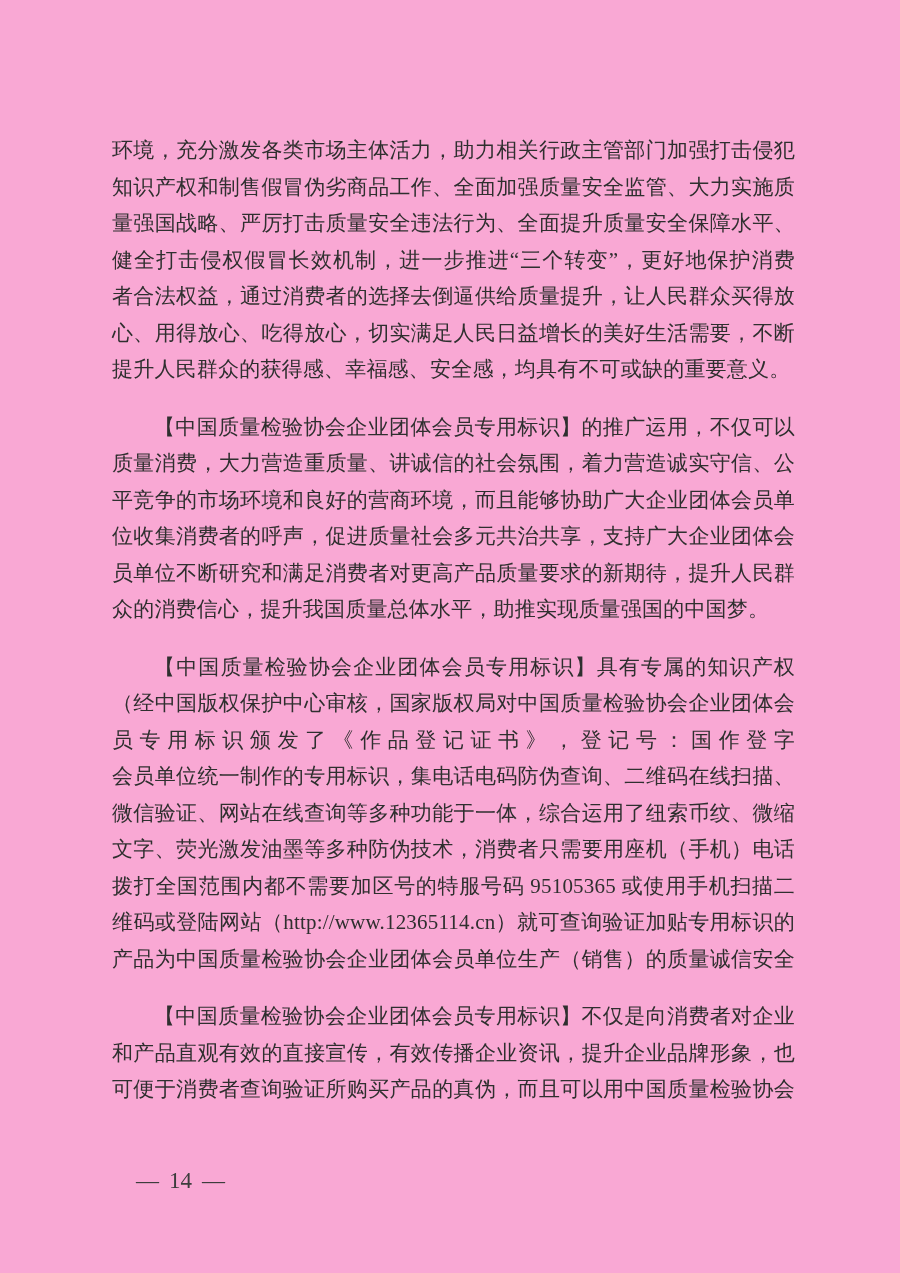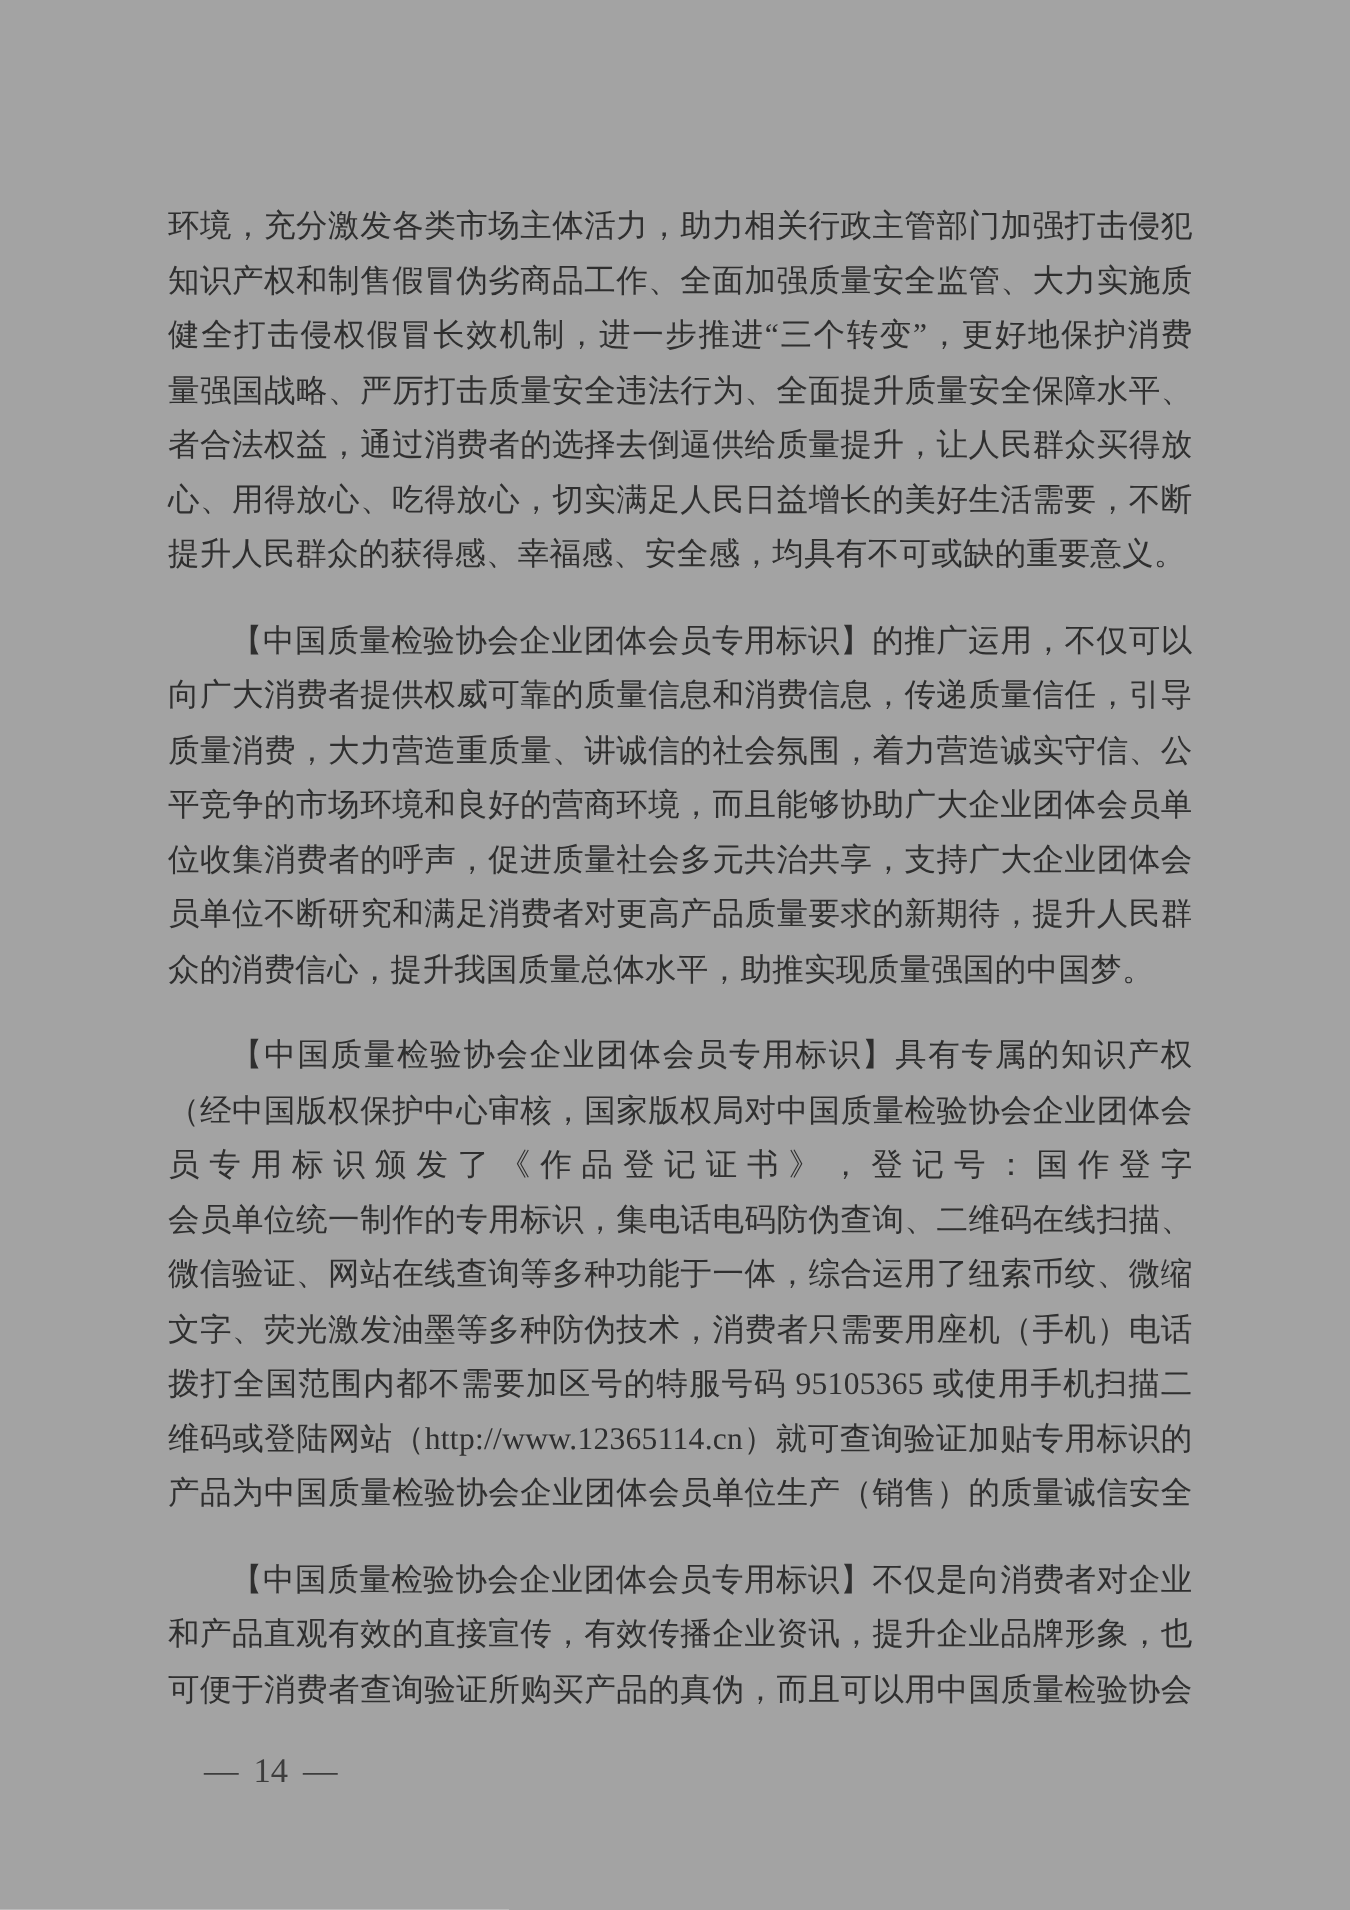--- a/index.html
+++ b/index.html
@@ -9,21 +9,21 @@
   body {
     width: 900px;
     height: 1273px;
     background: #ffffff;
     overflow: hidden;
   }
   .page {
     position: relative;
     width: 900px;
     height: 1273px;
-    background: #a3a3a3;
+    background: #f9a8d4;
     font-family: "Liberation Serif", "DejaVu Serif", serif;
     color: #2f2f2f;
   }
   .text-block {
     position: absolute;
     left: 112px;
     top: 132px;
     width: 683px;
   }
   .paragraph {
@@ -63,29 +63,28 @@
 </style>
 </head>
 <body>
 
 <div class="page">
 
   <main class="text-block">
       <div class="paragraph">
         <div class="line">环境，充分激发各类市场主体活力，助力相关行政主管部门加强打击侵犯</div>
         <div class="line">知识产权和制售假冒伪劣商品工作、全面加强质量安全监管、大力实施质</div>
+        <div class="line">量强国战略、严厉打击质量安全违法行为、全面提升质量安全保障水平、</div>
         <div class="line">健全打击侵权假冒长效机制，进一步推进“三个转变”，更好地保护消费</div>
-        <div class="line">量强国战略、严厉打击质量安全违法行为、全面提升质量安全保障水平、</div>
         <div class="line">者合法权益，通过消费者的选择去倒逼供给质量提升，让人民群众买得放</div>
         <div class="line">心、用得放心、吃得放心，切实满足人民日益增长的美好生活需要，不断</div>
         <div class="line last">提升人民群众的获得感、幸福感、安全感，均具有不可或缺的重要意义。</div>
       </div>
       <div class="paragraph">
         <div class="line indent">【中国质量检验协会企业团体会员专用标识】的推广运用，不仅可以</div>
-        <div class="line">向广大消费者提供权威可靠的质量信息和消费信息，传递质量信任，引导</div>
         <div class="line">质量消费，大力营造重质量、讲诚信的社会氛围，着力营造诚实守信、公</div>
         <div class="line">平竞争的市场环境和良好的营商环境，而且能够协助广大企业团体会员单</div>
         <div class="line">位收集消费者的呼声，促进质量社会多元共治共享，支持广大企业团体会</div>
         <div class="line">员单位不断研究和满足消费者对更高产品质量要求的新期待，提升人民群</div>
         <div class="line last">众的消费信心，提升我国质量总体水平，助推实现质量强国的中国梦。</div>
       </div>
       <div class="paragraph">
         <div class="line indent">【中国质量检验协会企业团体会员专用标识】具有专属的知识产权</div>
         <div class="line">（经中国版权保护中心审核，国家版权局对中国质量检验协会企业团体会</div>
         <div class="line">员专用标识颁发了《作品登记证书》，登记号：国作登字</div>

